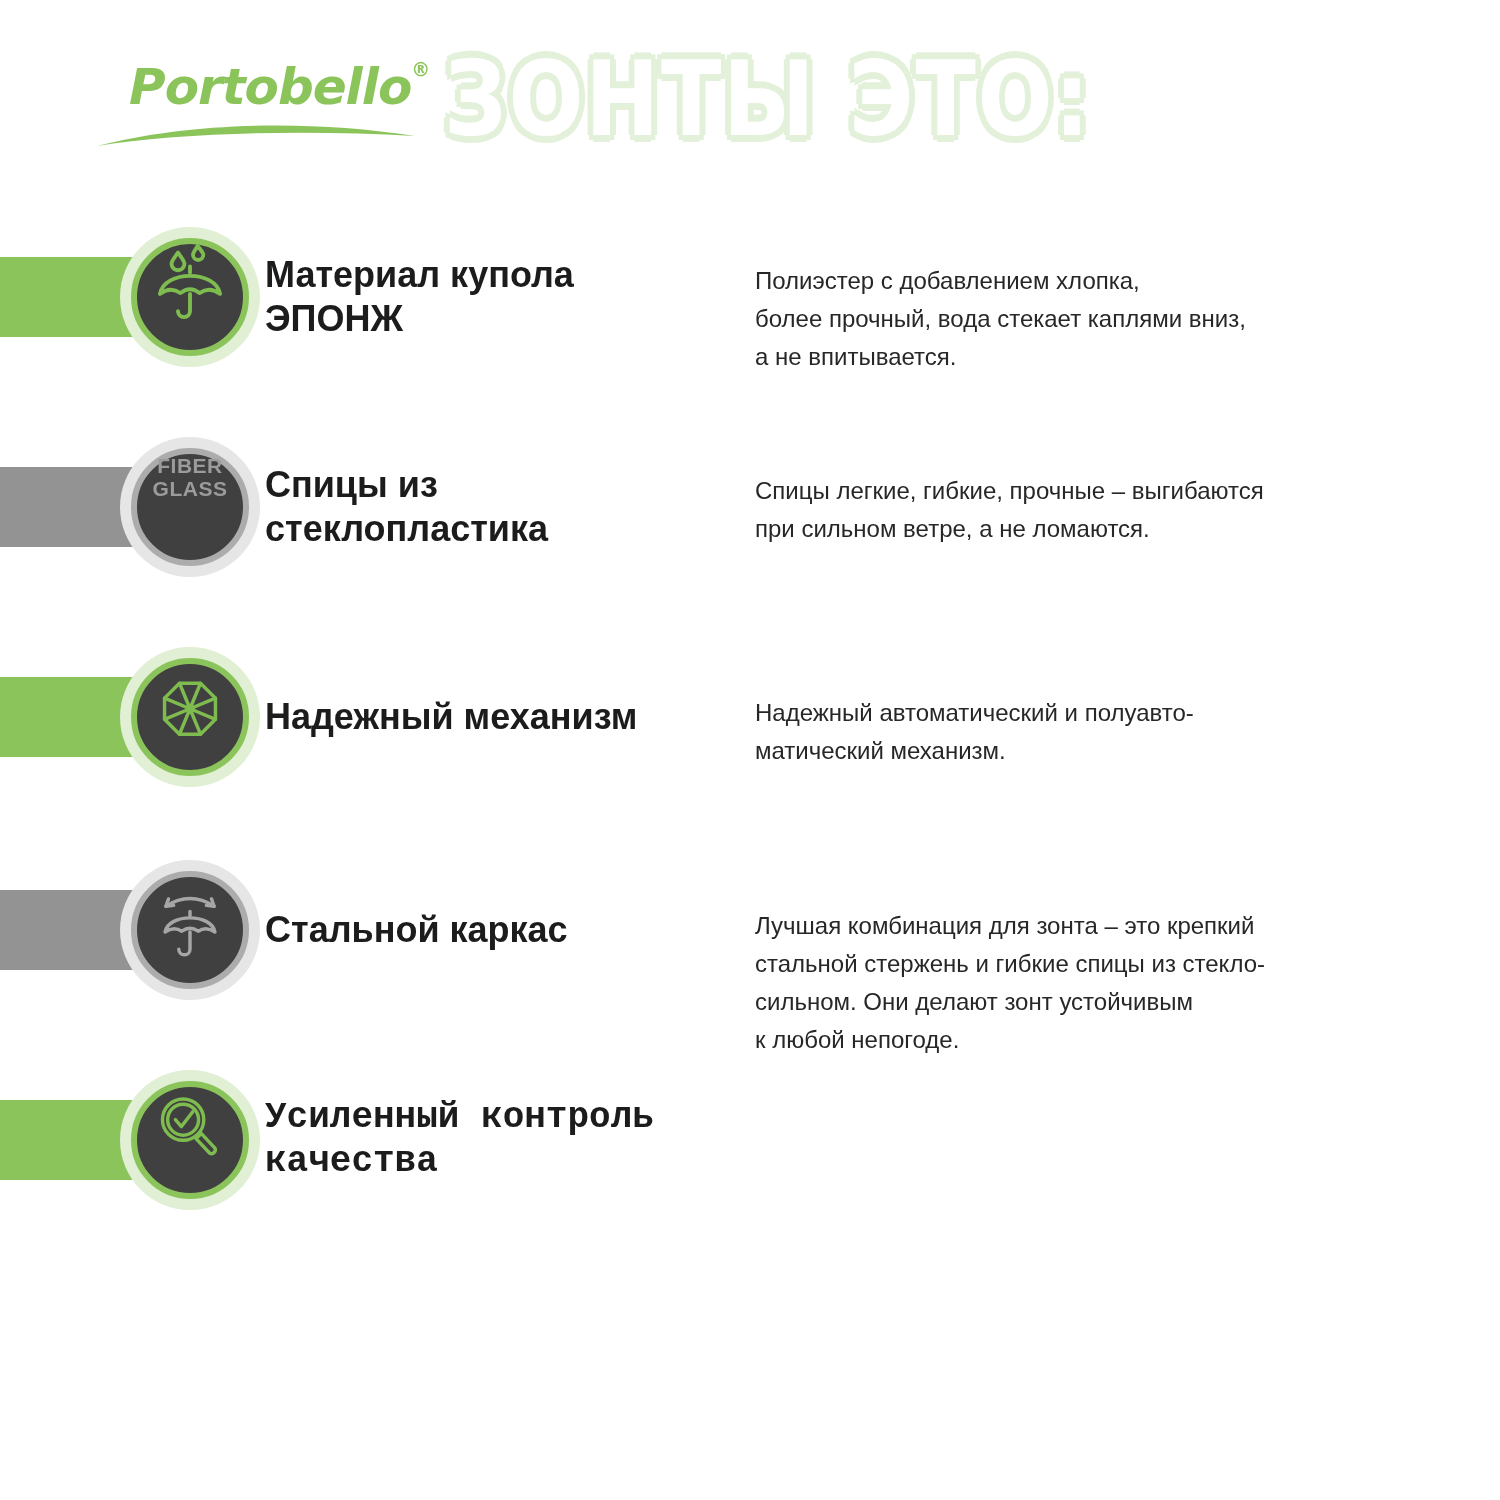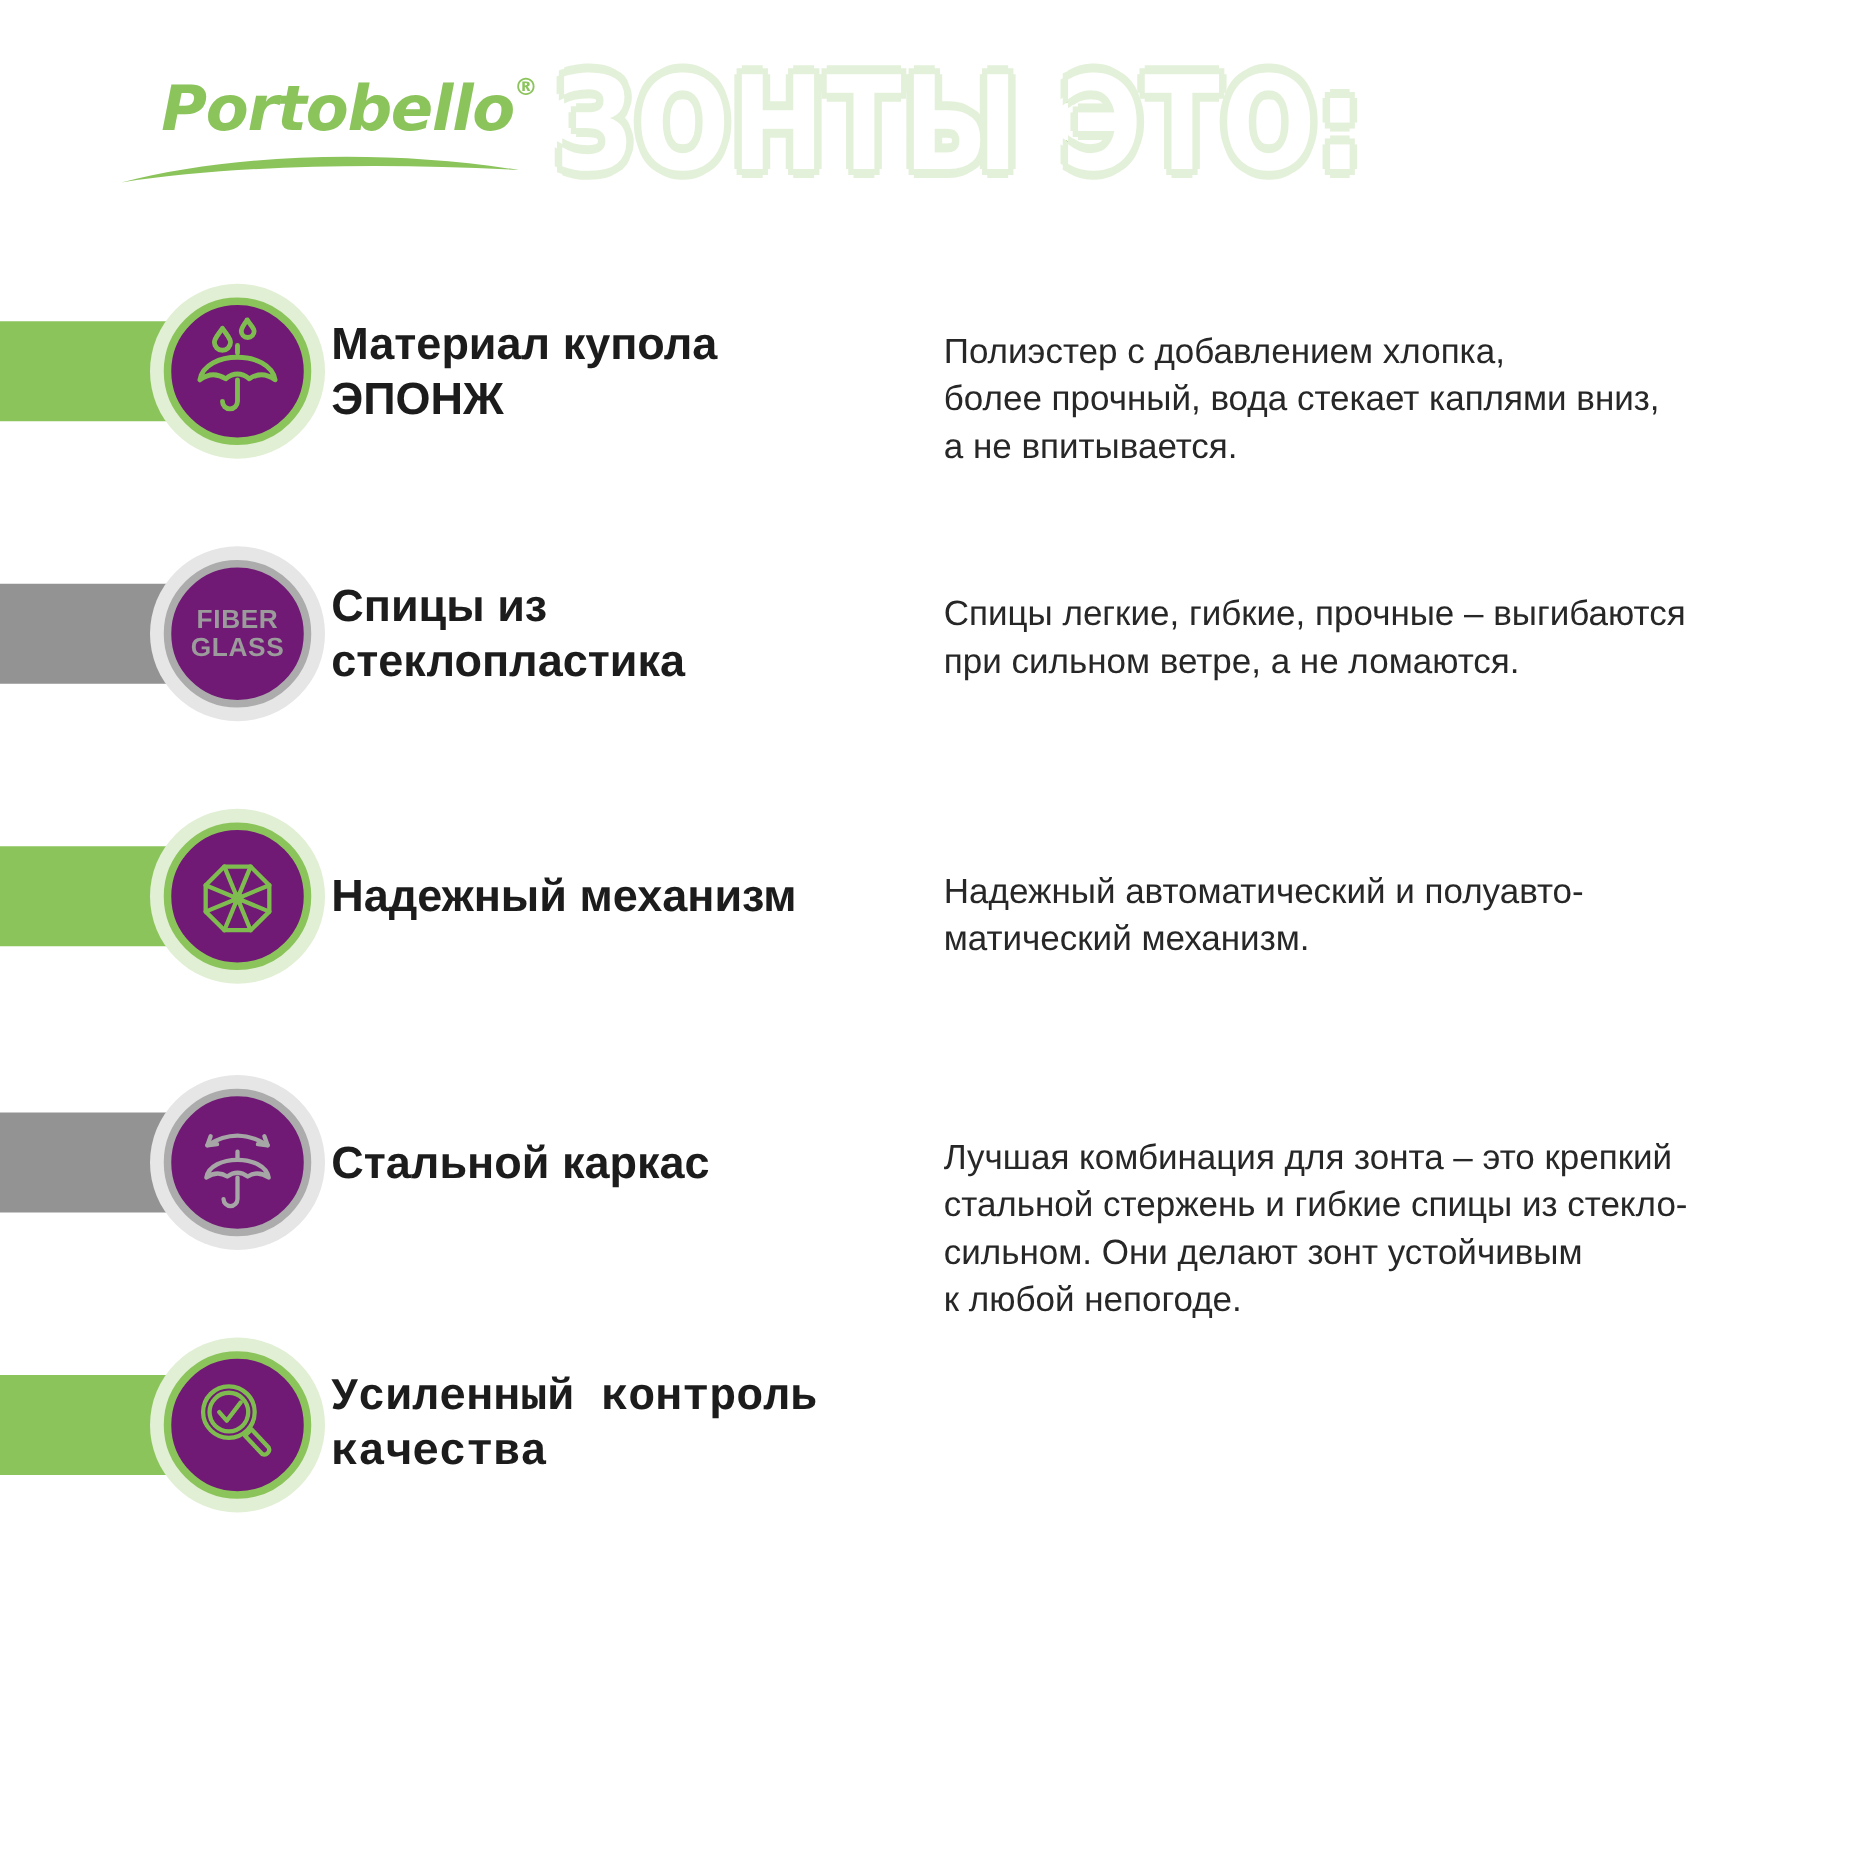--- a/index.html
+++ b/index.html
@@ -51,43 +51,43 @@
   .row-1{top:217px;} .row-2{top:427px;} .row-3{top:637px;}
   .row-4{top:850px;padding-left:46px;} .row-5{top:1060px;font-family:Liberation Mono, monospace;}
 
   .bar{position:absolute;left:0;top:40px;width:140px;height:80px;}
   .row--green .bar{background:#8CC45C;}
   .row--gray  .bar{background:#939393;}
 
   .icon-circle{
     position:absolute;left:131px;top:21px;
     width:118px;height:118px;border-radius:50%;
-    background:#701a75;box-sizing:border-box;
-    display:flex;align-items:center;justify-content:center;
+    background:#404040;box-sizing:border-box;
+    display:flex;justify-content:center;
     text-align:center;
   }
   .row--green .icon-circle{border:6px solid #8CC45C;box-shadow:0 0 0 11px #E1EFD4;}
   .row--gray  .icon-circle{border:6px solid #ACACAC;box-shadow:0 0 0 11px #E6E6E6;}
 
   .badge-label{
     font-weight:bold;font-size:21px;line-height:1.1;
     color:#9B9B9B;letter-spacing:.5px;white-space:pre-line;
   }
 
   .row-title{
     position:absolute;left:265px;width:470px;
     font-weight:bold;font-size:36px;line-height:44px;
     color:#1C1C1C;white-space:pre-line;
   }
   .row-title.t2{top:36px;}
   .row-title.t1{top:58px;}
 
   .row-desc{
     position:absolute;left:755px;width:720px;
-    font-size:28px;line-height:38px;
+    font-size:24px;line-height:38px;
     color:#272727;white-space:pre-line;
   }
   .row-desc.d2{top:45px;}
   .row-desc.d1{top:57px;}
 
   .icon-svg{display:block;}
 </style>
 </head>
 <body>
 

